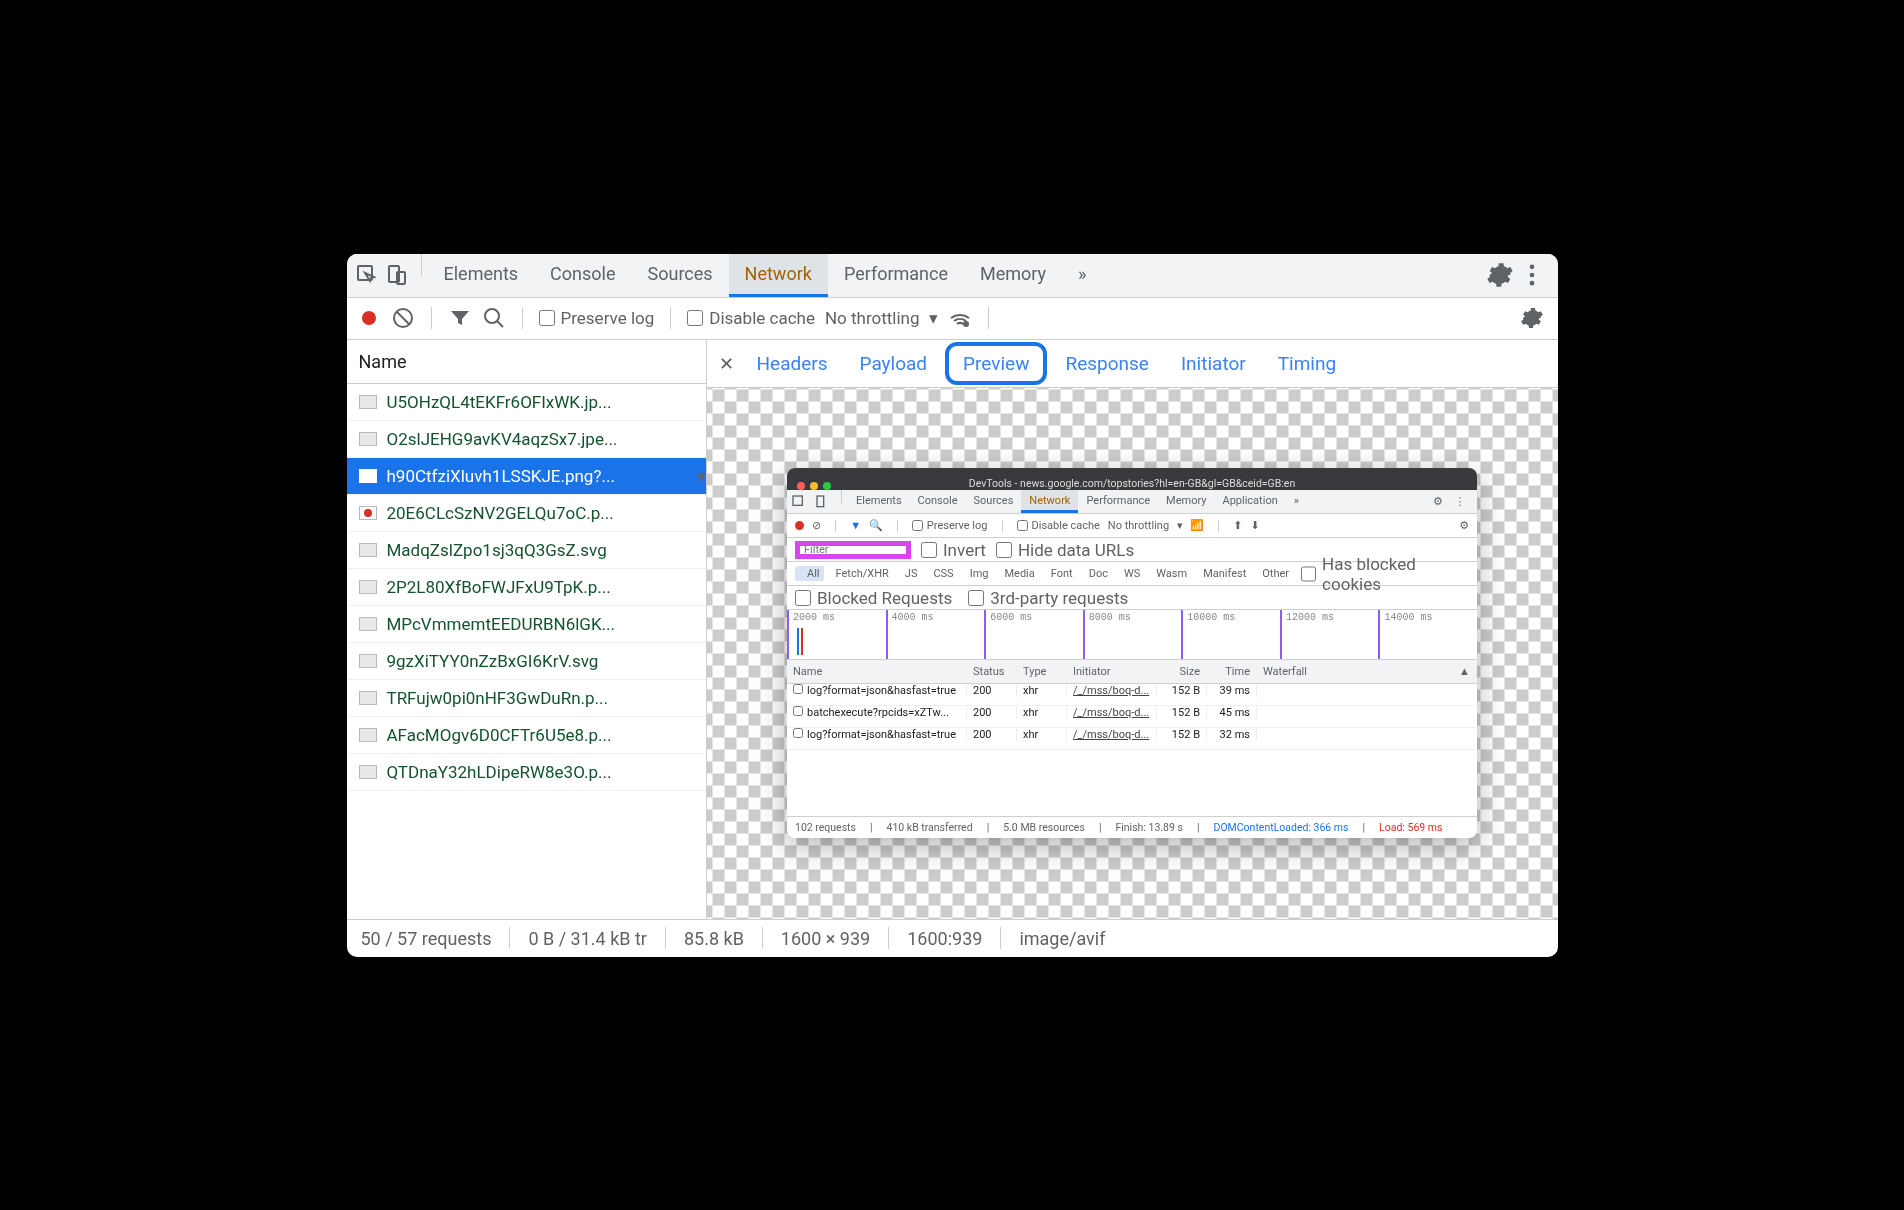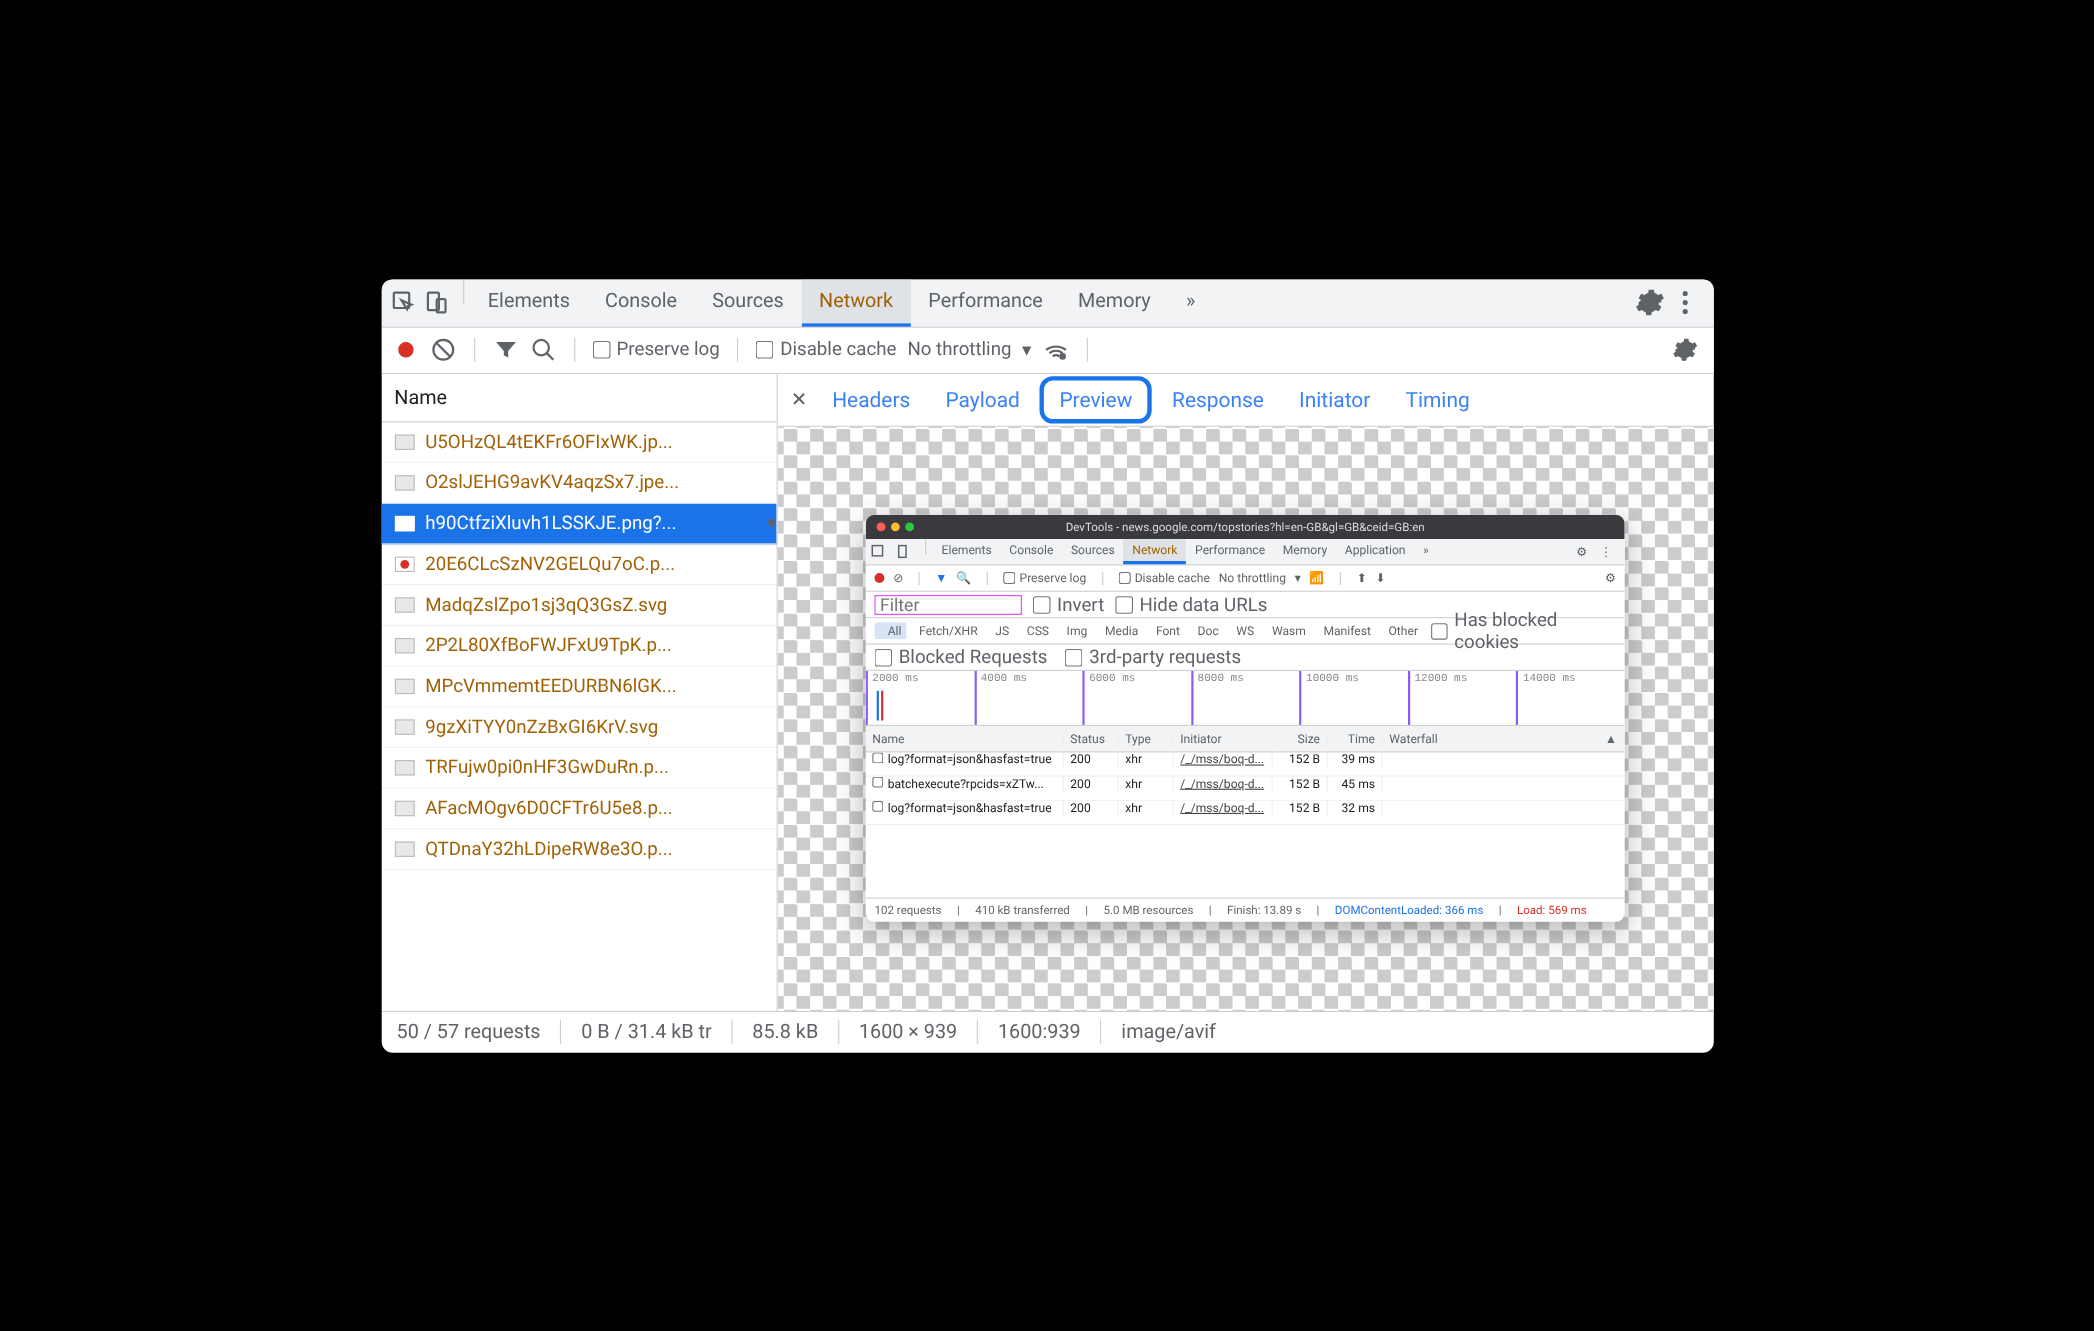--- a/index.html
+++ b/index.html
@@ -24,46 +24,46 @@
 .toolbar .ico { width: 24px; height: 24px; display: flex; align-items: center; justify-content: center; color: #5f6368; cursor: pointer; }
 .rec { width: 14px; height: 14px; background: #d93025; border-radius: 50%; border: 2px solid #d93025; }
 .cbx { display: flex; align-items: center; gap: 6px; color: #5f6368; font-size: 17px; }
 .cbx input { width: 16px; height: 16px; }
 .sel { color: #5f6368; font-size: 17px; padding-right: 18px; position: relative; }
 .sel::after { content: "▾"; position: absolute; right: 0; color: #5f6368; }
 .content { flex: 1; display: flex; overflow: hidden; }
 .sidebar { width: 360px; border-right: 1px solid #cacdd1; display: flex; flex-direction: column; overflow: hidden; }
 .sb-head { height: 44px; display: flex; align-items: center; padding: 0 12px; border-bottom: 1px solid #cacdd1; color: #202124; font-size: 18px; }
 .sb-list { flex: 1; overflow: hidden; }
-.sb-item { height: 37px; display: flex; align-items: center; padding: 0 12px; gap: 10px; font-size: 17px; color: #a16207; cursor: pointer; white-space: nowrap; overflow: hidden; text-overflow: ellipsis; border-bottom: 1px solid #f0f0f0; }
+.sb-item { height: 37px; display: flex; align-items: center; padding: 0 12px; gap: 10px; font-size: 17px; color: #14532d; cursor: pointer; white-space: nowrap; overflow: hidden; text-overflow: ellipsis; border-bottom: 1px solid #f0f0f0; }
 .sb-item.sel { background: #1a73e8; color: #fff; }
 .sb-item .fileico { width: 18px; height: 14px; flex-shrink: 0; background: #e8e8e8; border: 1px solid #bbb; }
 .sb-item.sel .fileico { background: #fff; border-color: #fff; }
 .detail { flex: 1; display: flex; flex-direction: column; overflow: hidden; }
 .dt-tabs { height: 48px; display: flex; align-items: center; padding: 0 8px; border-bottom: 1px solid #cacdd1; gap: 4px; }
 .dt-close { width: 24px; height: 24px; display: flex; align-items: center; justify-content: center; color: #5f6368; cursor: pointer; font-size: 18px; }
 .dt-tab { padding: 8px 14px; color: #3b82f6; font-size: 19px; cursor: pointer; border-radius: 6px; }
 .dt-tab.active { color: #3b82f6; }
 .dt-highlight { border: 4px solid #1a73e8; border-radius: 12px; padding: 6px 14px; color: #202124; }
 .preview-area { flex: 1; background: repeating-conic-gradient(#ccc 0% 25%, #fff 0% 50%) 50% / 24px 24px; position: relative; overflow: hidden; display: flex; align-items: center; justify-content: center; }
 .inner-window { width: 690px; height: 370px; background: #fff; border-radius: 8px; box-shadow: 0 8px 30px rgba(0,0,0,0.3); display: flex; flex-direction: column; overflow: hidden; }
-.iw-title { background: #3a3a3e; height: 22px; display: flex; align-items: center; padding: 0 10px; position: relative; }
+.iw-title { background: #3a3a3e; height: 22px; display: flex; align-items: flex-end; padding: 0 10px; position: relative; }
 .iw-title .dot { width: 8px; height: 8px; }
 .iw-title .traffic { gap: 5px; }
 .iw-ttext { position: absolute; left: 0; right: 0; text-align: center; color: #ddd; font-size: 10.5px; }
 .iw-tabs { height: 24px; background: #f1f3f4; display: flex; align-items: stretch; border-bottom: 1px solid #d0d0d0; padding: 0 4px; font-size: 11px; }
 .iw-tabs .tab { padding: 0 8px; font-size: 11px; }
 .iw-tabs .tabs-right .ico { width: 18px; height: 18px; }
 .iw-tabs .tabs-left .ico { width: 16px; height: 16px; }
 .iw-tool { height: 24px; display: flex; align-items: center; padding: 0 8px; gap: 8px; border-bottom: 1px solid #d0d0d0; font-size: 11px; color: #5f6368; }
 .iw-tool .rec { width: 9px; height: 9px; }
 .iw-tool .cbx { font-size: 11px; gap: 4px; }
 .iw-tool .cbx input { width: 11px; height: 11px; }
 .iw-filter { height: 24px; display: flex; align-items: center; padding: 0 8px; gap: 10px; border-bottom: 1px solid #d0d0d0; font-size: 11px; color: #5f6368; }
-.iw-filter input[type=text] { width: 134px; height: 18px; border: 1px solid #d946ef; padding: 0 4px; font-size: 16px; }
+.iw-filter input[type=text] { width: 116px; height: 18px; border: 5px solid #d946ef; padding: 0 4px; font-size: 11px; }
 .iw-filterrow { height: 24px; display: flex; align-items: center; padding: 0 8px; gap: 8px; font-size: 11px; color: #5f6368; border-bottom: 1px solid #d0d0d0; }
 .iw-filterrow .chip { padding: 1px 4px; cursor: pointer; }
 .iw-filterrow .chip.active { background: #d8e3f5; border-radius: 2px; padding-left: 12px; }
 .iw-blocked { height: 24px; display: flex; align-items: center; padding: 0 8px; gap: 16px; font-size: 11px; color: #5f6368; border-bottom: 1px solid #d0d0d0; }
 .iw-timeline { height: 50px; border-bottom: 1px solid #d0d0d0; display: flex; position: relative; font-size: 10px; color: #888; }
 .iw-tcol { flex: 1; border-left: 2px solid #8b5cf6; padding: 2px 4px; position: relative; font-family: Liberation Mono, monospace; }
 .iw-tcol:first-child { border-left: none; }
 .iw-grid { flex: 1; display: flex; flex-direction: column; overflow: hidden; }
 .iw-gh { display: flex; height: 24px; background: #f1f3f4; border-bottom: 1px solid #d0d0d0; font-size: 11px; color: #5f6368; align-items: center; }
 .iw-gh > div, .iw-row > div { padding: 0 6px; border-right: 1px solid #eee; overflow: hidden; text-overflow: ellipsis; white-space: nowrap; }

